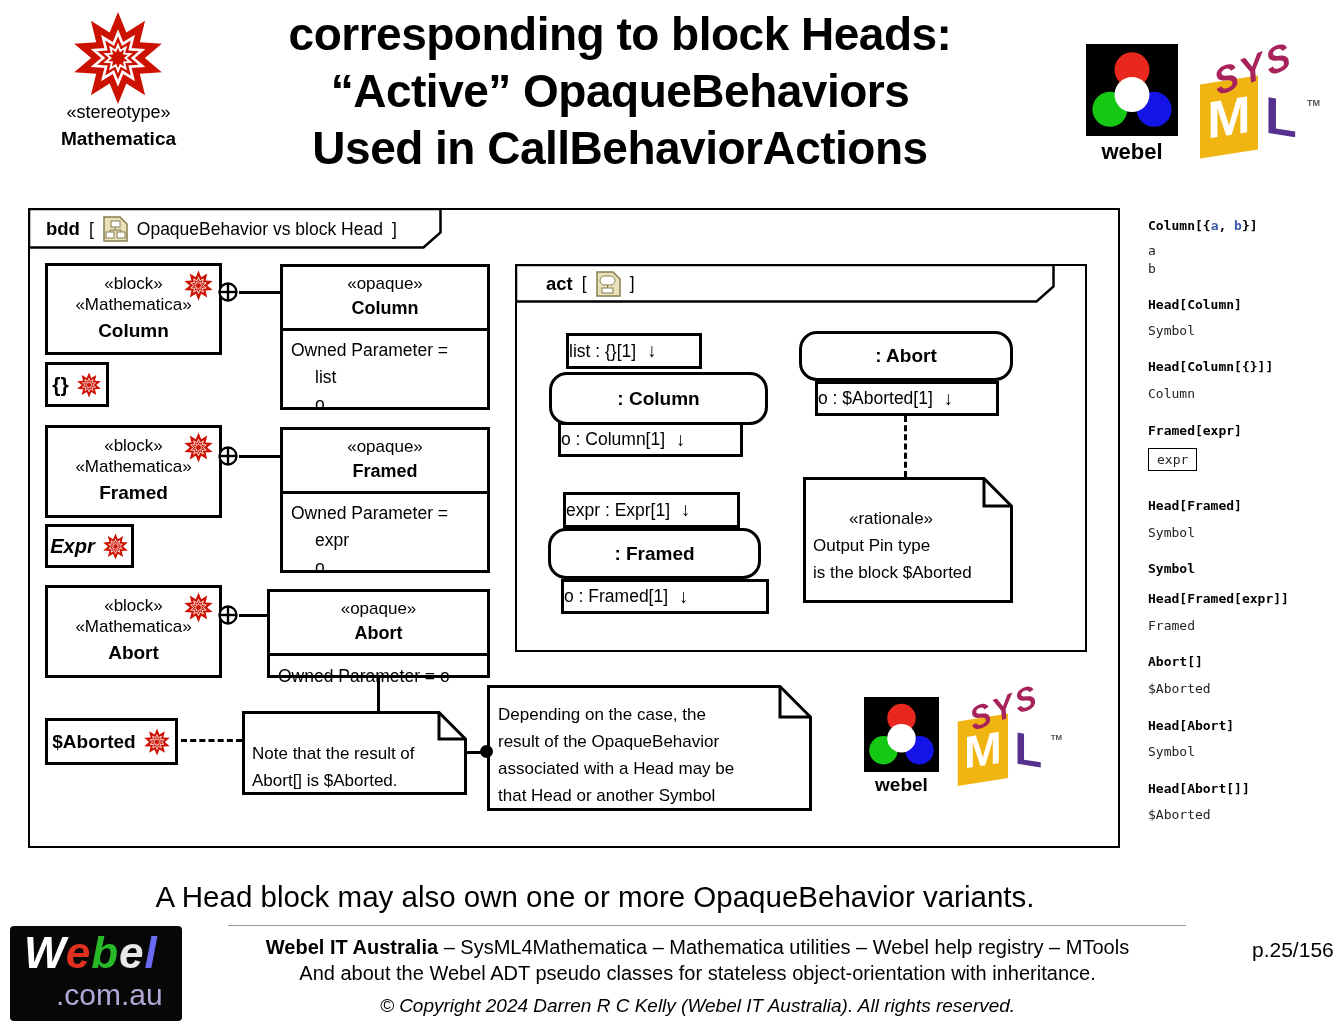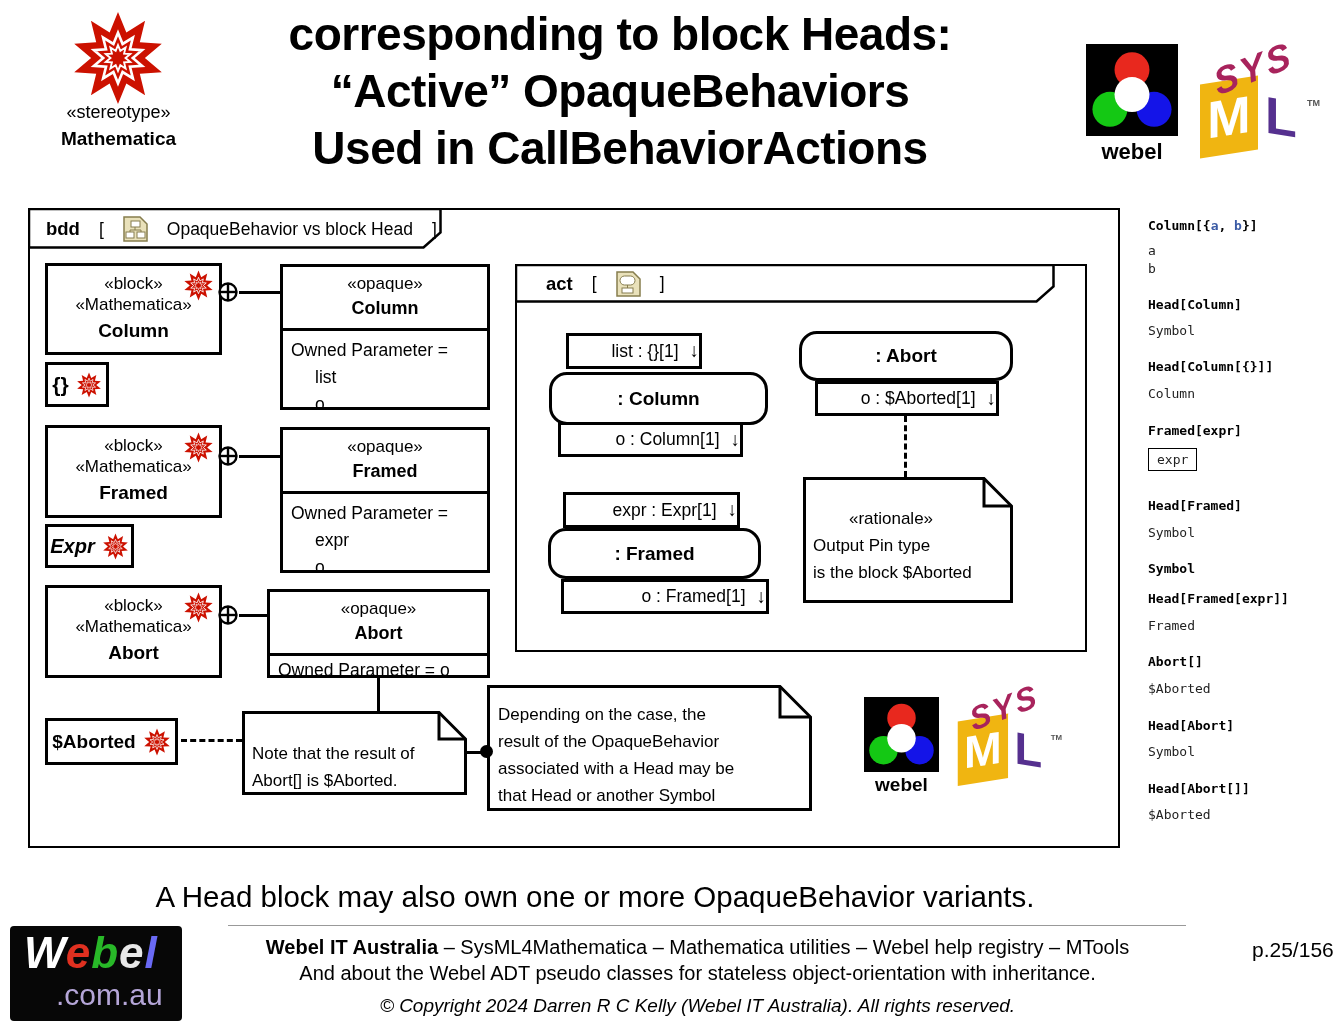--- a/index.html
+++ b/index.html
@@ -7,37 +7,37 @@
         font-family:"Liberation Sans",sans-serif;color:#000;}
   .abs{position:absolute;}
   
   .hdr-small{position:absolute;text-align:center;font-size:18px;}
   .hdr-brand{position:absolute;text-align:center;font-size:19px;font-weight:bold;}
   .title{position:absolute;left:225px;top:6px;width:790px;text-align:center;
          font-size:46px;font-weight:bold;line-height:57px;letter-spacing:-0.5px;}
   
   .frame{position:absolute;border:2.5px solid #000;background:#fff;}
   .tabwrap{position:absolute;}
-  .tabcontent{position:absolute;display:flex;align-items:center;gap:19px;font-size:17.5px;white-space:nowrap;}
+  .tabcontent{position:absolute;display:flex;align-items:center;gap:9px;font-size:17.5px;white-space:nowrap;}
   .tabkind{font-weight:bold;font-size:18.5px;}
   
   .block{position:absolute;border:3px solid #000;background:#fff;text-align:center;padding-top:7px;box-sizing:border-box;}
   .block .s1{font-size:17px;line-height:21px;}
   .block .name{font-size:19px;font-weight:bold;margin-top:5px;}
   .badge{position:absolute;top:4px;right:5px;}
   .symbox{position:absolute;border:3px solid #000;background:#fff;display:flex;align-items:center;justify-content:center;gap:7px;font-weight:bold;box-sizing:border-box;}
   
   .opaque{position:absolute;border:3px solid #000;background:#fff;box-sizing:border-box;}
   .opaque .hd{border-bottom:3px solid #000;text-align:center;padding:7px 0 9px;}
   .opaque .hd .st{font-size:17px;}
   .opaque .hd .nm{font-size:18px;font-weight:bold;margin-top:4px;}
   .opaque .bd{padding:6px 8px;font-size:17.5px;line-height:27px;}
   .opaque .bd .ind{padding-left:24px;}
   
-  .pin{position:absolute;border:3px solid #000;background:#fff;display:flex;align-items:center;justify-content:flex-end;gap:11px;font-size:17.5px;box-sizing:border-box;white-space:nowrap;}
+  .pin{position:absolute;border:3px solid #000;background:#fff;display:flex;align-items:center;justify-content:flex-start;gap:11px;font-size:17.5px;box-sizing:border-box;white-space:nowrap;}
   .pin .arr{font-weight:bold;font-size:19px;}
   .action{position:absolute;border:3px solid #000;border-radius:18px;background:#fff;display:flex;align-items:center;justify-content:center;font-size:19px;font-weight:bold;box-sizing:border-box;}
   
   .line-h{position:absolute;border-top:3px solid #000;}
   .line-v{position:absolute;border-left:3px solid #000;}
   .dash-h{position:absolute;border-top:3px dashed #000;}
   .dash-v{position:absolute;border-left:3px dashed #000;}
   .dot{position:absolute;width:13px;height:13px;background:#000;border-radius:50%;}
   
   .note-text{position:absolute;font-size:17px;line-height:27px;}
@@ -203,21 +203,21 @@
       <div>Owned Parameter =</div>
       <div class="ind">expr</div>
       <div class="ind">o</div>
     </div>
   </div>
   <div class="opaque" style="left:267px;top:589px;width:223px;height:89px">
     <div class="hd">
         <div class="st">«opaque»</div>
       <div class="nm">Abort</div>
       </div>
-    <div class="bd" style="padding-top:1px">
+    <div class="bd" style="padding-top:7px">
       <div>Owned Parameter = o</div>
     </div>
   </div>
 
   <svg class="abs" style="left:217px;top:281px" width="22" height="22">
       <circle cx="11" cy="11" r="8.5" fill="#fff" stroke="#000" stroke-width="2.4"></circle>
       <line x1="2.5" y1="11" x2="19.5" y2="11" stroke="#000" stroke-width="2.4"></line>
       <line x1="11" y1="2.5" x2="11" y2="19.5" stroke="#000" stroke-width="2.4"></line>
     </svg>
   <div class="line-h" style="left:239px;top:291px;width:41px"></div>

